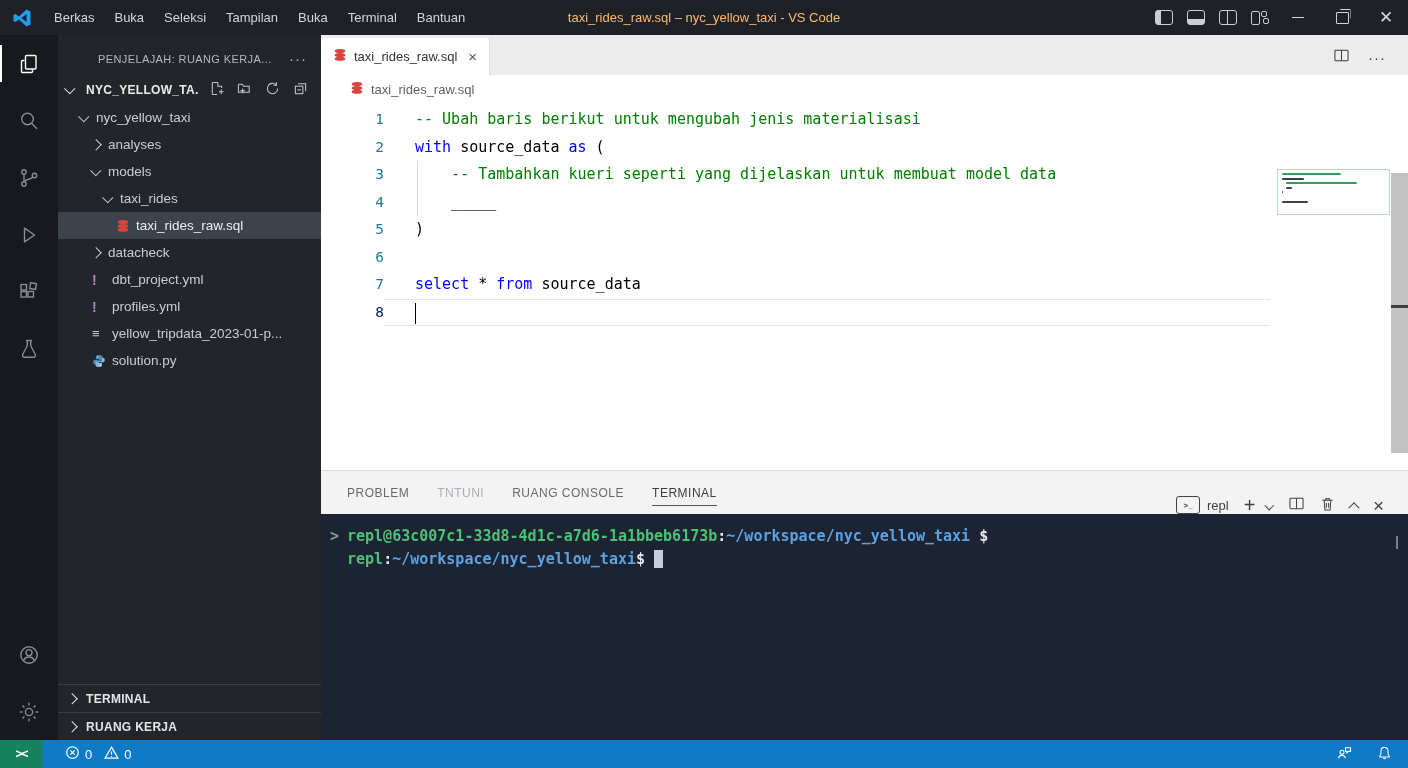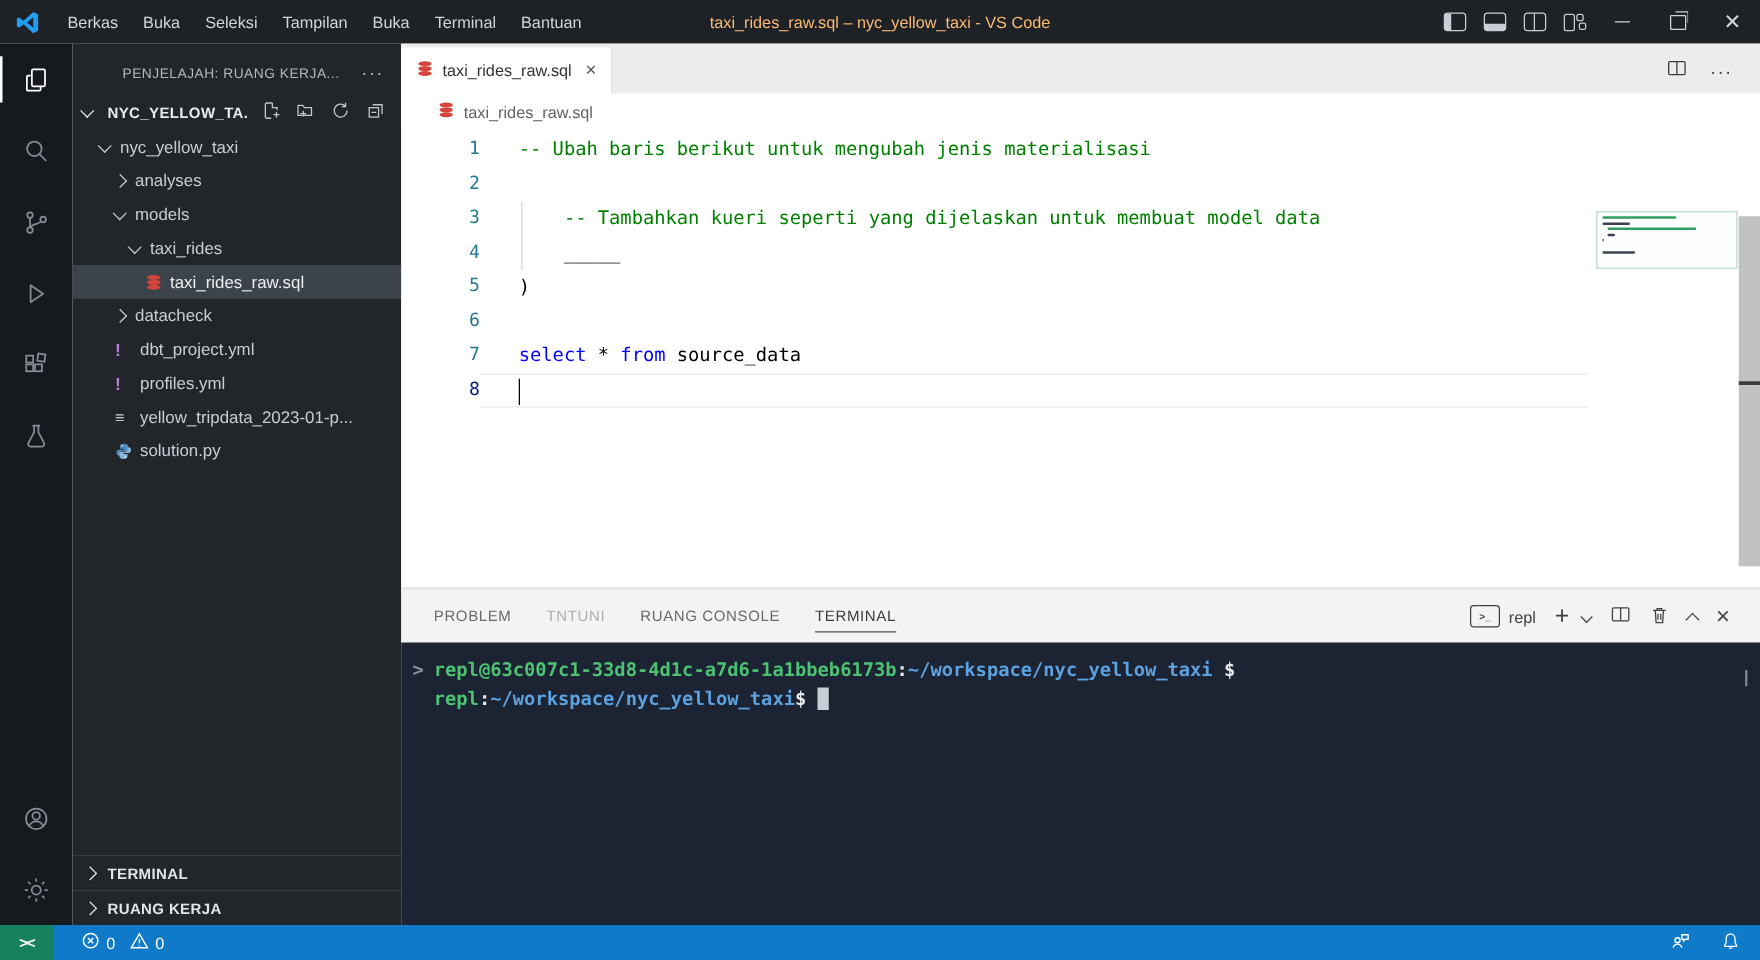--- a/index.html
+++ b/index.html
@@ -84,21 +84,21 @@
   .indent-guide{position:absolute;left:96px;top:58px;height:55px;border-left:1px solid #d6d6d6;}
   .cursor-bar{display:inline-block;width:0;height:21px;border-left:1.6px solid #000;vertical-align:middle;}
   .minimap{position:absolute;right:18px;top:66px;width:107px;height:41px;background:#fefefe;
            border:1px solid #b5d9c8;padding:3px 0 0 4px;overflow:hidden;}
   .mm-line{height:2px;margin-bottom:2.6px;border-radius:1px;}
   .scrollbar{position:absolute;right:0;top:70px;width:17px;height:280px;background:#c2c2c2;}
   .scroll-marker{position:absolute;right:0;top:202px;width:17px;height:3px;background:#3f3f3f;}
 
   
   .panel{position:absolute;left:321px;top:470px;width:1087px;height:270px;}
-  .panel-header{height:44px;background:#f3f3f3;border-top:1px solid #ddd;display:flex;align-items:center;}
+  .panel-header{height:44px;background:#f3f3f3;border-top:1px solid #ddd;display:flex;align-items:flex-end;}
   .ptabs{display:flex;align-items:center;gap:28px;margin-left:26px;height:100%;}
   .ptab{font-size:12px;letter-spacing:.5px;color:#6a6a6a;height:100%;display:flex;align-items:center;position:relative;}
   .ptab.active{color:#3b3b3b;}
   .ptab.active:after{content:"";position:absolute;left:0;right:0;bottom:9px;border-bottom:1.5px solid #555;}
   .ptab.faded{color:#aaafb5;}
   .panel-actions{margin-left:auto;display:flex;align-items:center;gap:15px;padding-right:24px;color:#424242;font-size:13px;}
   .panel-actions svg{stroke:#424242;fill:none;stroke-width:1.1;}
   .term-ico{width:22px;height:16px;border:1.3px solid #424242;border-radius:3px;display:flex;align-items:center;
             justify-content:center;font-size:8px;font-weight:bold;}
   .plus{font-size:20px;font-weight:300;line-height:20px;}
@@ -388,20 +388,21 @@
           <div class="mm-line" style="margin-left: 0px; width: 0px; background: transparent;"></div>
         </div>
       <div class="scrollbar"></div>
       <div class="scroll-marker"></div>
     <div class="code-row">
           <span class="ln">1</span>
           <span class="lc"><span class="tok-com">-- Ubah baris berikut untuk mengubah jenis materialisasi</span></span>
         </div>
         <div class="code-row">
           <span class="ln">2</span>
+          <span class="lc"><span class="tok-kw">with</span><span class="tok-txt"> source_data </span><span class="tok-kw">as</span><span class="tok-txt"> (</span></span>
         </div>
         <div class="code-row">
           <span class="ln">3</span>
           <span class="lc"><span class="tok-com">    -- Tambahkan kueri seperti yang dijelaskan untuk membuat model data</span></span>
         </div>
         <div class="code-row">
           <span class="ln">4</span>
           <span class="lc"><span class="tok-txt">    _____</span></span>
         </div>
         <div class="code-row">

